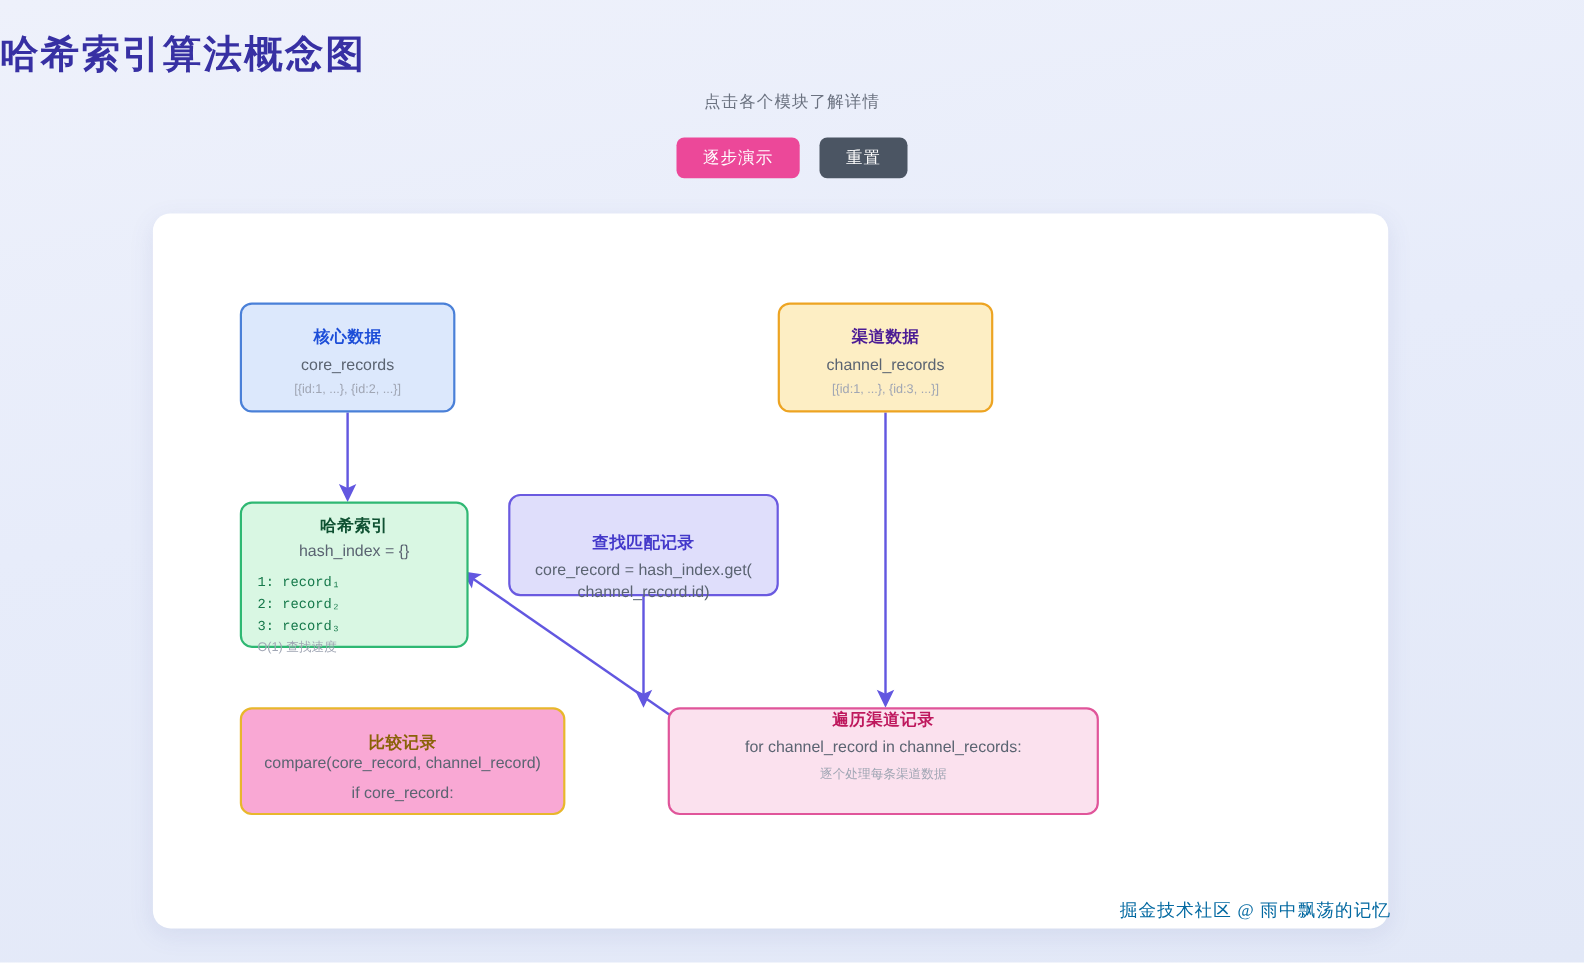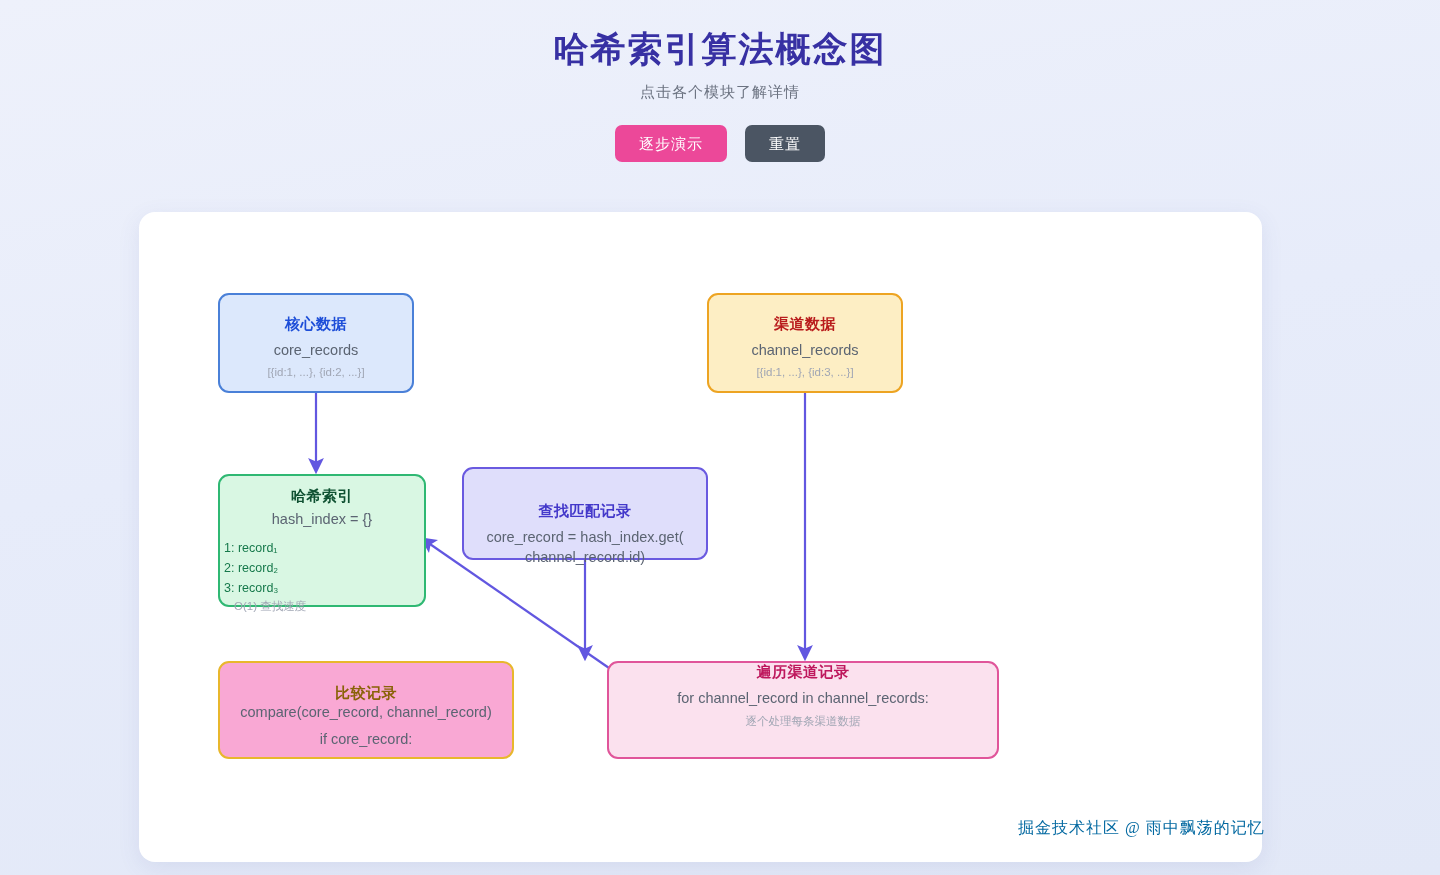--- a/index.html
+++ b/index.html
@@ -11,21 +11,20 @@
     width: 1440px;
     height: 875px;
     overflow: hidden;
     font-family: "Liberation Sans", "DejaVu Sans", sans-serif;
     background: linear-gradient(170deg, #eef1fb 0%, #e7ecfa 45%, #e2e8f7 100%);
     position: relative;
   }
 
   
   #page-title {
-    text-align: center;
     margin: 0;
     padding-top: 26px;
     font-size: 35px;
     font-weight: bold;
     color: #3730a3;
     letter-spacing: 2px;
   }
   #page-subtitle {
     text-align: center;
     margin: 10px 0 0 0;
@@ -52,21 +51,21 @@
     letter-spacing: 1px;
     line-height: 1;
   }
   .btn-primary { background: #ec4899; }
   .btn-secondary { background: #4b5563; }
 
   
   #diagram-card {
     position: absolute;
     left: 139px;
-    top: 212px;
+    top: 194px;
     width: 1123px;
     height: 650px;
     background: #ffffff;
     border-radius: 16px;
     box-shadow: 0 6px 22px rgba(80, 90, 160, 0.10);
   }
   #diagram-svg {
     position: absolute;
     left: 0;
     top: 0;
@@ -107,32 +106,33 @@
   #node-core-data {
     left: 79px; top: 81px; width: 196px; height: 100px;
     background: #dce8fc; border-color: #4a80d8; padding-top: 20px;
   }
   #node-core-data .node-title { color: #1d4ed8; }
 
   #node-channel-data {
     left: 568px; top: 81px; width: 196px; height: 100px;
     background: #fdeec4; border-color: #eda422; padding-top: 20px;
   }
-  #node-channel-data .node-title { color: #b91c1c; }
+  #node-channel-data .node-title { color: #4c1d95; }
 
   #node-hash-index {
     left: 79px; top: 262px; width: 208px; height: 133px;
     background: #d9f7e3; border-color: #2fb873; padding-top: 11px;
   }
   #node-hash-index .node-title { color: #0f5132; }
   #node-hash-index .node-code { margin-top: 4px; }
   #hash-entries {
     margin-top: 8px;
     text-align: left;
-    padding-left: 4px;
+    padding-left: 14px;
+    font-family: Liberation Mono, monospace;
   }
   #hash-entries .hash-entry {
     font-size: 12.5px;
     color: #16794b;
     line-height: 1.62;
     display: block;
   }
   #node-hash-index .node-note {
     text-align: left;
     padding-left: 14px;

